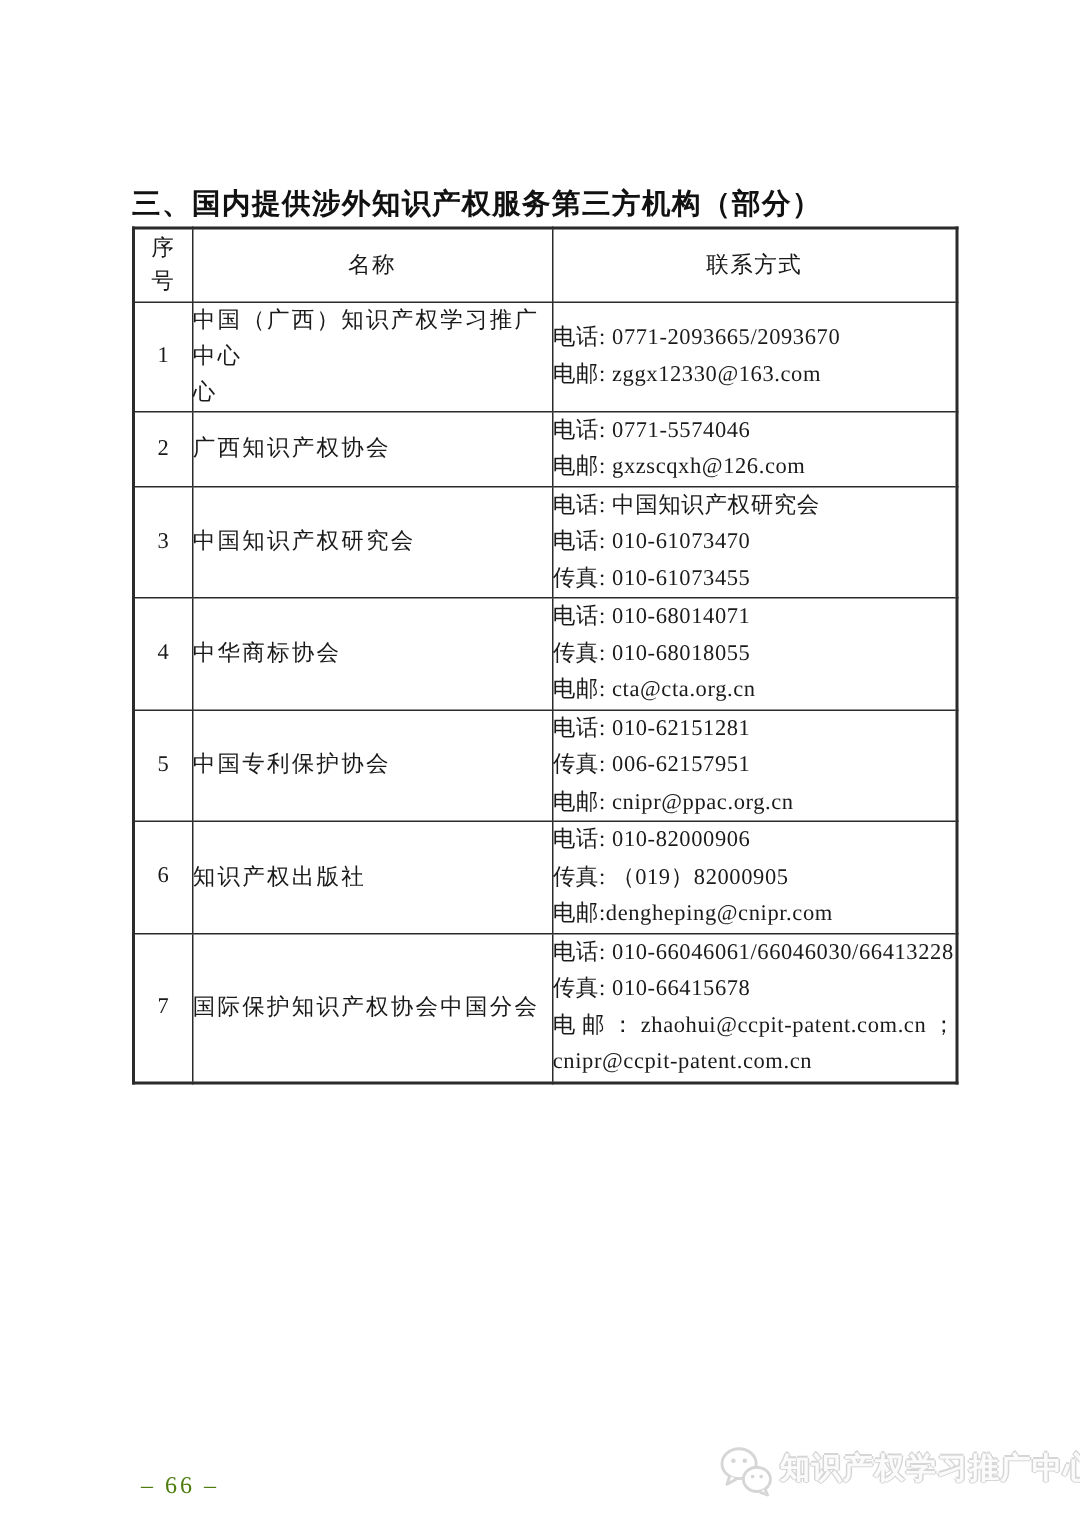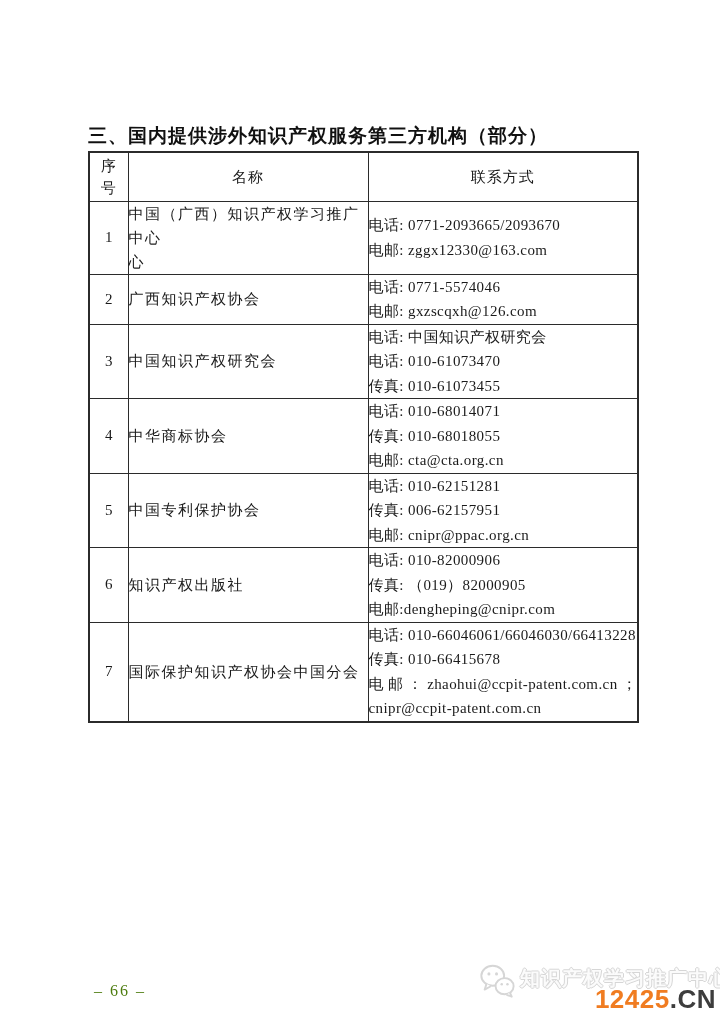--- a/index.html
+++ b/index.html
@@ -207,14 +207,13 @@
       <path d="M9 23 L7 29 L13.5 25.5" fill="#ffffff" stroke="#d6d6d6" stroke-width="2" stroke-linejoin="round"></path>
       <circle cx="11.5" cy="12.5" r="1.6" fill="#d6d6d6"></circle>
       <circle cx="19.5" cy="12.5" r="1.6" fill="#d6d6d6"></circle>
       <ellipse cx="28" cy="25.5" rx="9.5" ry="8.5" fill="#ffffff" stroke="#d6d6d6" stroke-width="2"></ellipse>
       <path d="M33.5 32 L35.5 36.5 L30 34.5" fill="#ffffff" stroke="#d6d6d6" stroke-width="2" stroke-linejoin="round"></path>
       <circle cx="25" cy="23.5" r="1.3" fill="#d6d6d6"></circle>
       <circle cx="31" cy="23.5" r="1.3" fill="#d6d6d6"></circle>
     </svg>
   </span>
   <span class="wm-label">知识产权学习推广中心</span>
-  <span class="wm-site"><span class="num">12425</span><span class="tld">.CN</span></span>
 </div>
 
 </body></html>

